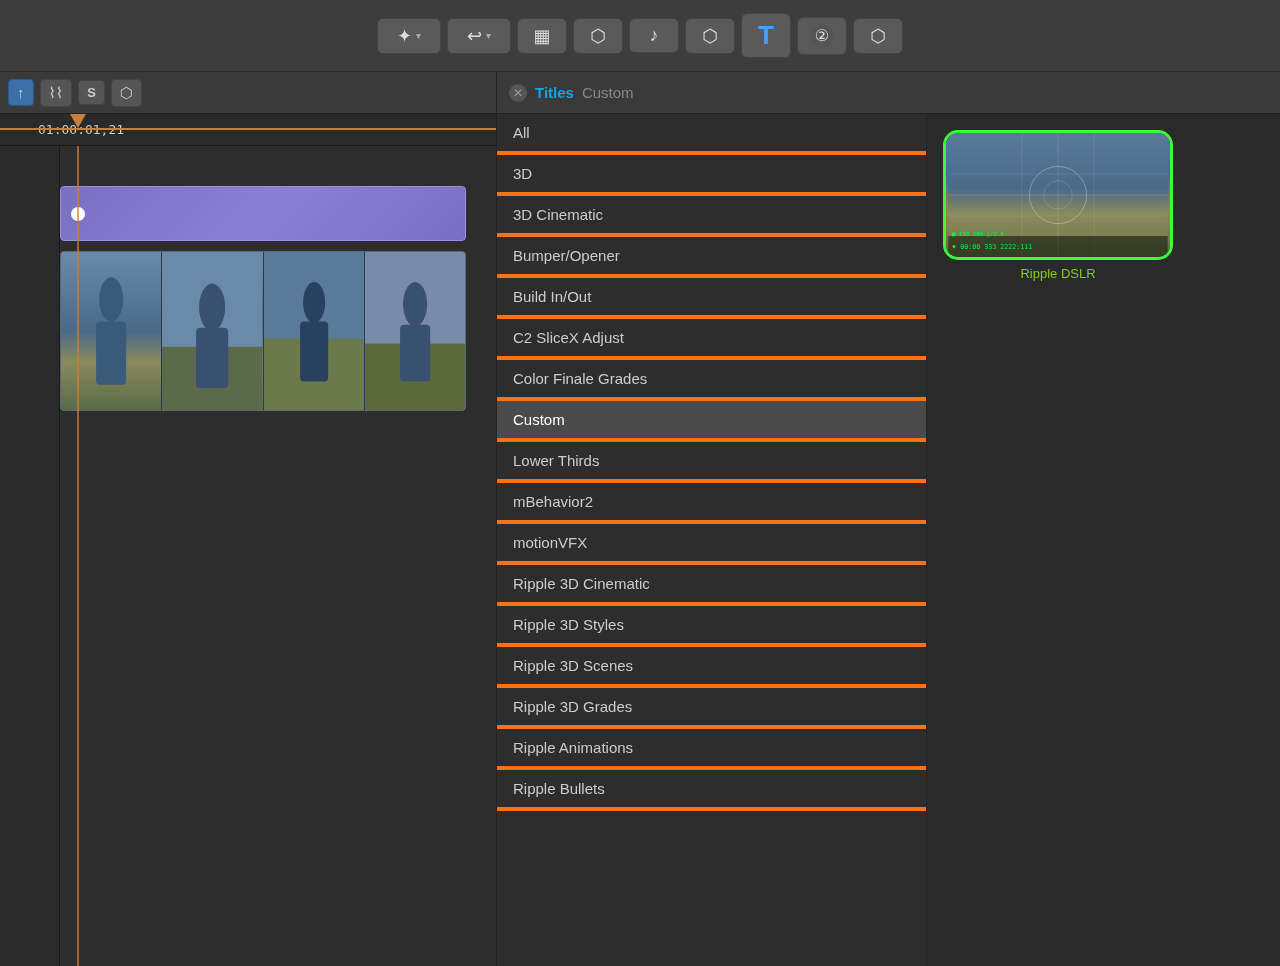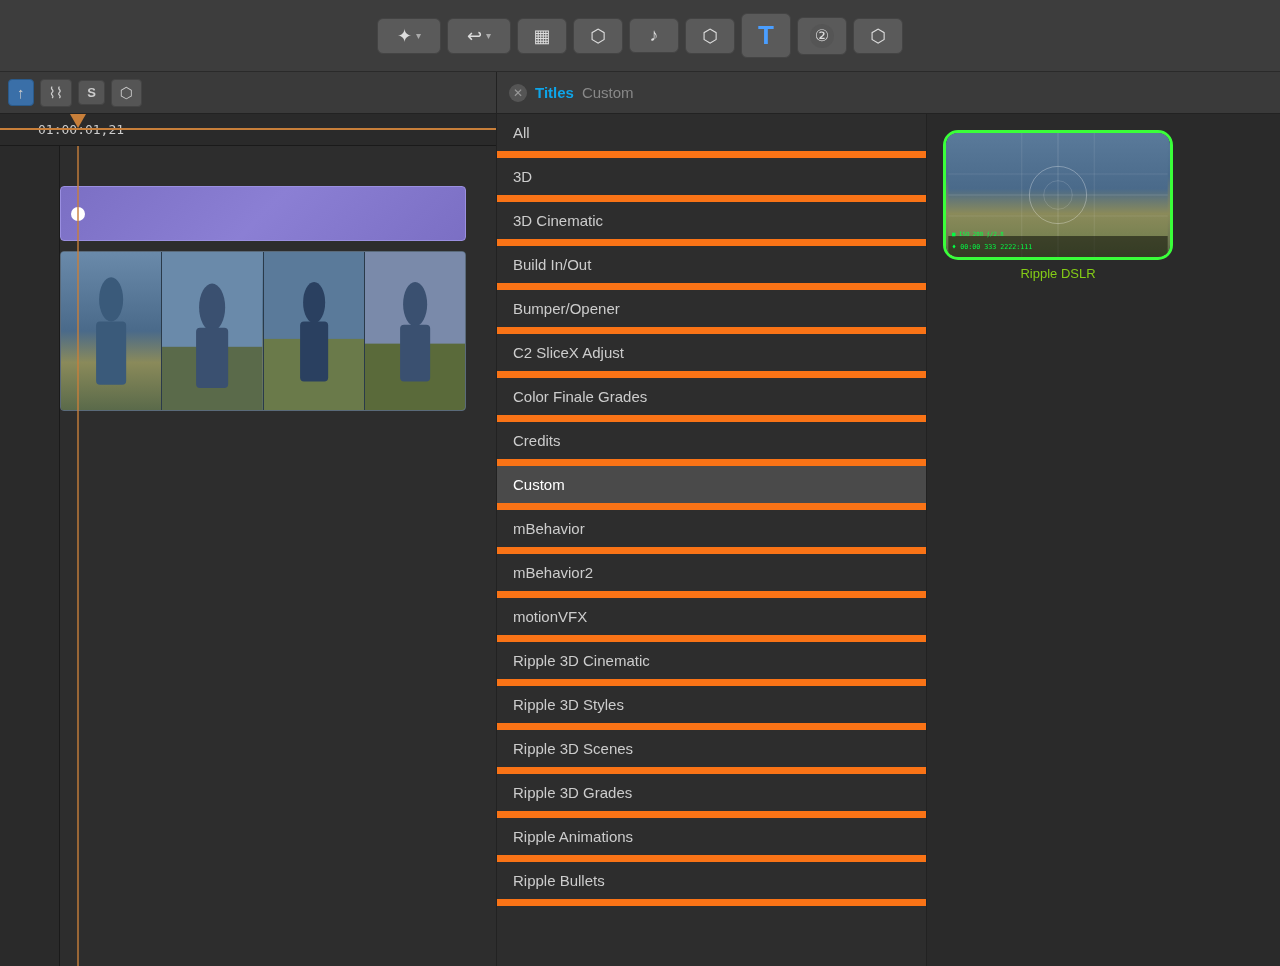--- a/index.html
+++ b/index.html
@@ -263,21 +263,21 @@
     }
     .category-list::-webkit-scrollbar { width: 8px; }
     .category-list::-webkit-scrollbar-track { background: #2a2a2a; }
     .category-list::-webkit-scrollbar-thumb { background: #555; border-radius: 4px; }
 
     .category-item {
       padding: 10px 16px;
       color: #ccc;
       font-size: 15px;
       cursor: pointer;
-      border-bottom: 7px solid #f97316;
+      border-bottom: 4px solid #f97316;
     }
     .category-item.selected {
       background: #4a4a4a;
       color: #fff;
     }
 
     
     .preview-area {
       flex: 1;
       background: #2a2a2a;
@@ -458,27 +458,26 @@
       <span class="custom-label">Custom</span>
     </div>
 
     <div class="titles-content">
 
       <div class="category-list">
 
       <div class="category-item">All</div>
           <div class="category-item">3D</div>
           <div class="category-item">3D Cinematic</div>
+          <div class="category-item">Bumper/Opener</div>
           <div class="category-item">Build In/Out</div>
-          <div class="category-item">Bumper/Opener</div>
           <div class="category-item">C2 SliceX Adjust</div>
           <div class="category-item">Color Finale Grades</div>
-          <div class="category-item">Credits</div>
           <div class="category-item selected">Custom</div>
-          <div class="category-item">mBehavior</div>
+          <div class="category-item">Lower Thirds</div>
           <div class="category-item">mBehavior2</div>
           <div class="category-item">motionVFX</div>
           <div class="category-item">Ripple 3D Cinematic</div>
           <div class="category-item">Ripple 3D Styles</div>
           <div class="category-item">Ripple 3D Scenes</div>
           <div class="category-item">Ripple 3D Grades</div>
           <div class="category-item">Ripple Animations</div>
           <div class="category-item">Ripple Bullets</div>
         </div>
 

